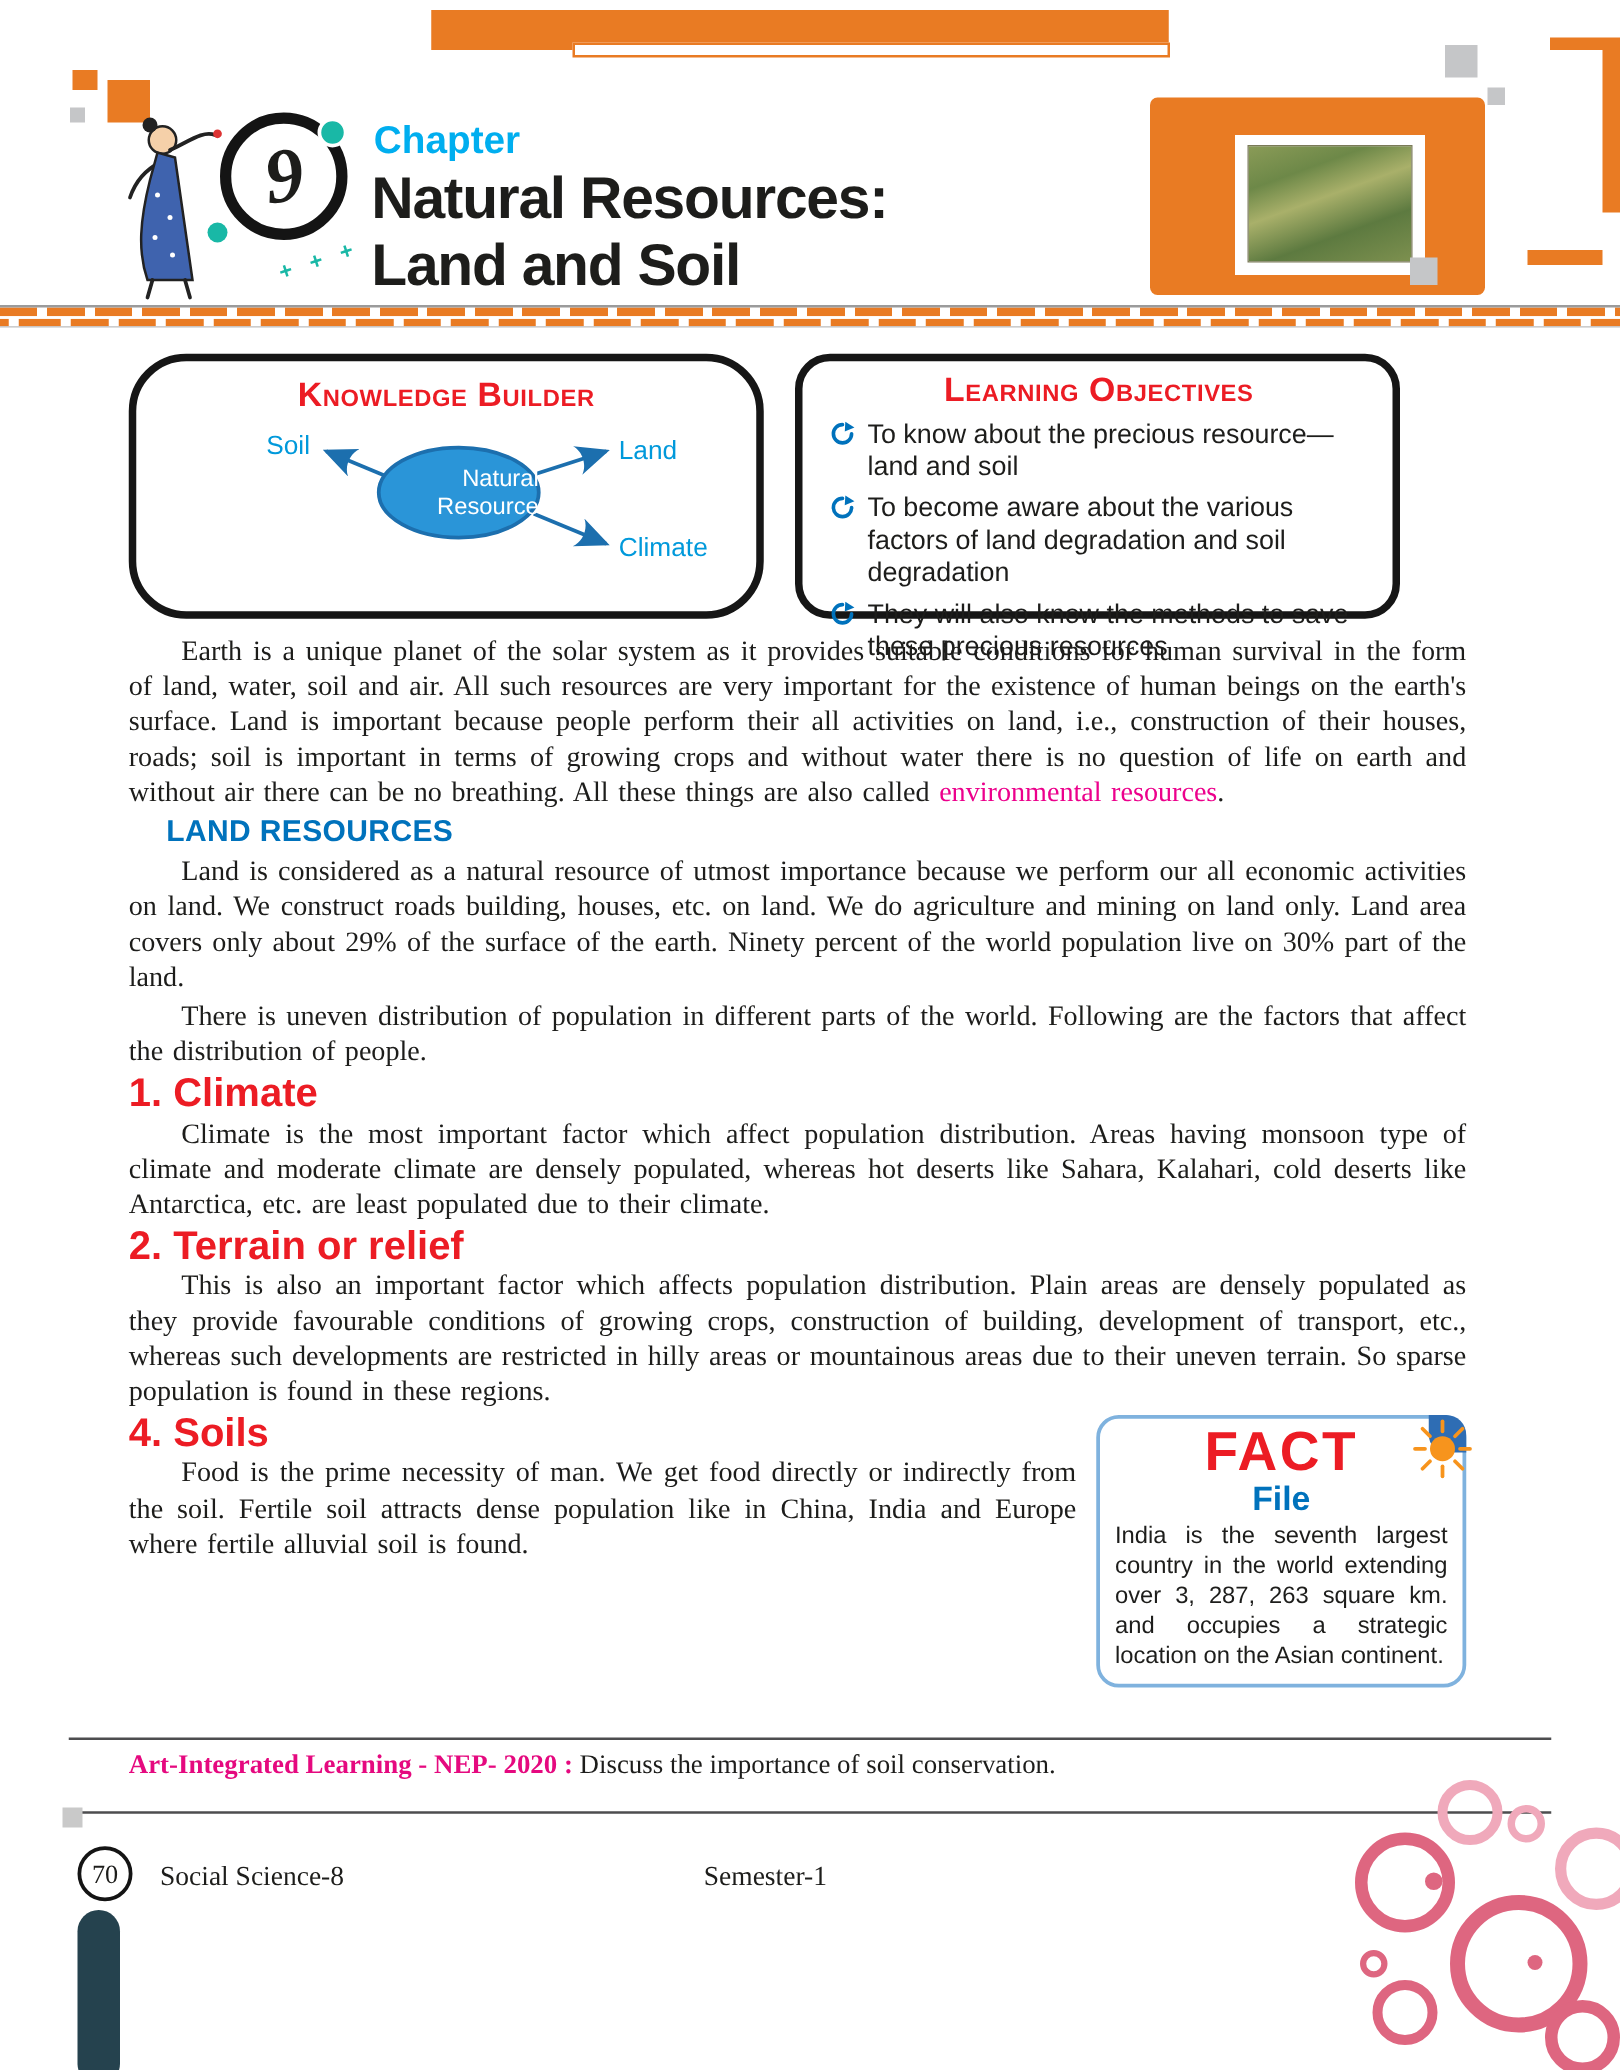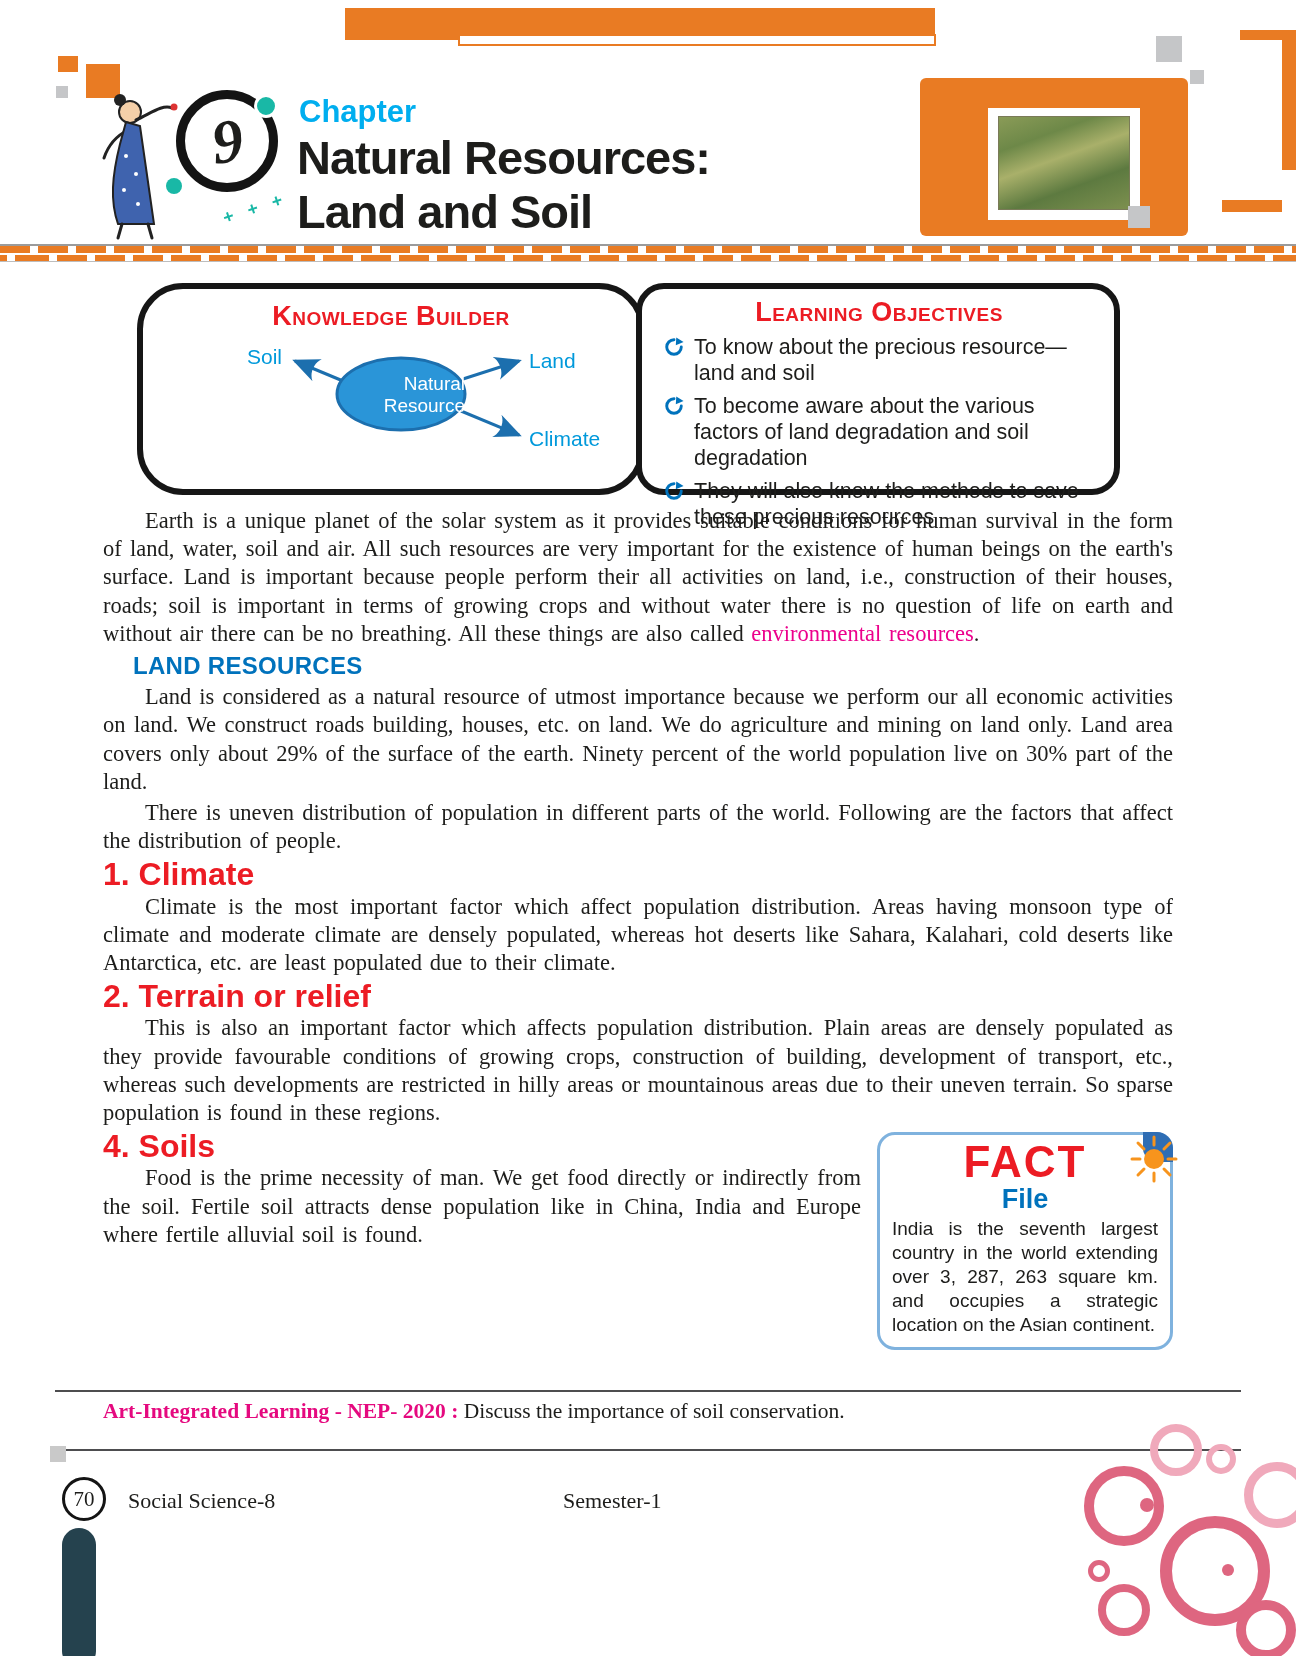--- a/index.html
+++ b/index.html
@@ -43,21 +43,21 @@
   .badge-crescent { left:166px; top:178px; width:16px; height:16px; border-radius:50%; background:#19b8a6; z-index:4; }
   .badge-plus { left:222px; top:198px; color:#19b8a6; font-weight:700; font-size:18px; letter-spacing:5px; transform:rotate(-18deg); z-index:4; }
 
   .dancer { left:92px; top:86px; width:100px; height:160px; z-index:2; }
 
   .chapter-label { left:299px; top:94px; font-size:31px; font-weight:700; color:#00AEEF; }
   .title-l1 { left:297px; top:130px; font-size:47px; font-weight:700; letter-spacing:-1px; color:#1d1d1b; }
   .title-l2 { left:297px; top:184px; font-size:47px; font-weight:700; letter-spacing:-1px; color:#1d1d1b; }
 
   
-  .kb-box { left:103px; top:283px; width:508px; height:212px; border:6px solid #161616; border-radius:46px; background:#fff;margin-left:34px; }
+  .kb-box { left:103px; top:283px; width:508px; height:212px; border:6px solid #161616; border-radius:46px; background:#fff; }
   .lo-box { left:636px; top:283px; width:484px; height:212px; border:6px solid #161616; border-radius:28px; background:#fff; padding:8px 20px 6px 22px; }
   .box-heading { text-align:center; font-variant:small-caps; font-weight:700; font-size:27px; color:#EC1C24; letter-spacing:0.5px; }
   .kb-box .box-heading { margin-top:12px; }
   .kb-svg { position:absolute; left:0; top:0; width:496px; height:200px; }
   .kb-label { position:absolute; color:#0099DB; font-size:21px; }
   .kb-label-soil { left:104px; top:56px; }
   .kb-label-land { left:386px; top:60px; }
   .kb-label-climate { left:386px; top:138px; }
   .kb-center { position:absolute; left:192px; top:80px; width:130px; height:52px; display:flex; align-items:center; justify-content:center;
     text-align:right; color:#fff; font-size:19px; line-height:22px; }

